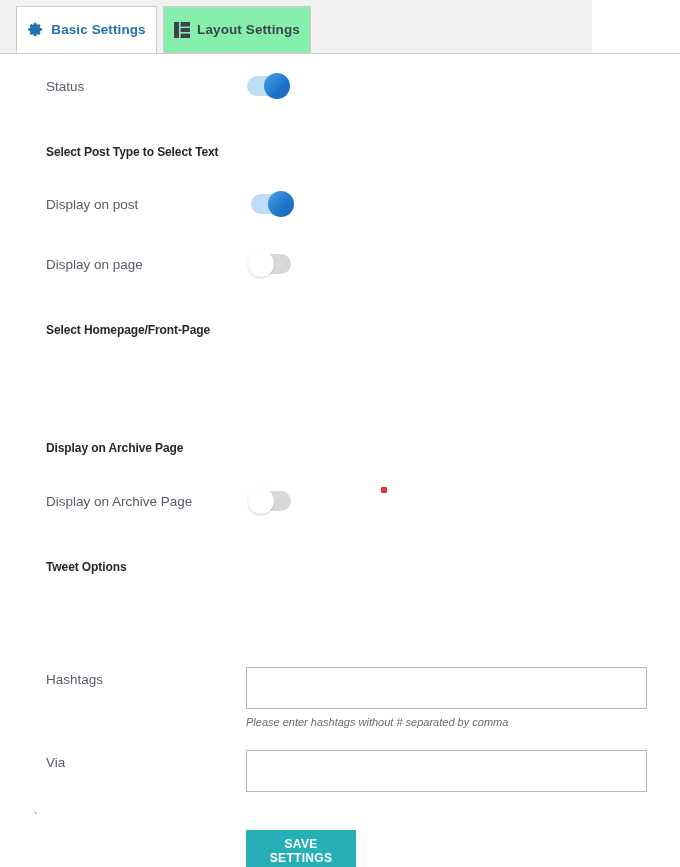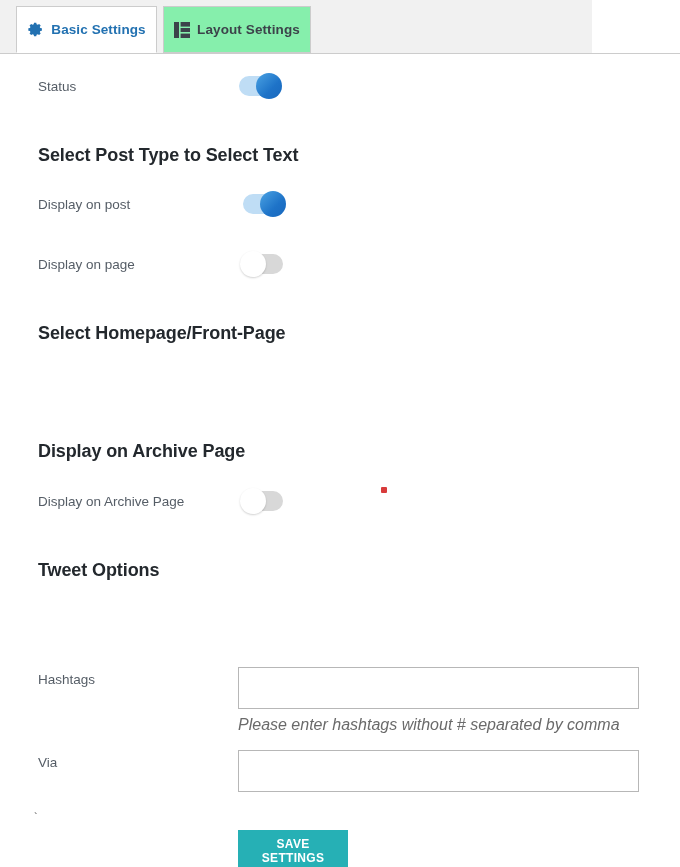--- a/index.html
+++ b/index.html
@@ -66,21 +66,21 @@
     color: #3c434a;
   }
   .tab-label { line-height: 1; }
 
   .gear-ico { width: 17px; height: 17px; display:block; }
   .layout-ico { width: 16px; height: 16px; display:block; }
 
   
   .content {
     position: absolute;
-    left: 4px;
+    left: 12px;
     top: 54px;
     width: 648px;
     height: 813px;
     background: #ffffff;
   }
 
   .row {
     position: absolute;
     left: 0;
     width: 680px;
@@ -91,21 +91,21 @@
   .row-label {
     position: absolute;
     left: 34px;
     font-size: 13.5px;
     color: #555d66;
     white-space: nowrap;
   }
   .heading {
     position: absolute;
     left: 34px;
-    font-size: 18px;
+    font-size: 12px;
     font-weight: bold;
     color: #23282d;
     white-space: nowrap;
     letter-spacing: -.1px;
   }
 
   
   .toggle {
     position: absolute;
     width: 40px;
@@ -149,21 +149,21 @@
     box-sizing: border-box;
     font-family: "Liberation Sans", sans-serif;
     font-size: 13px;
     color: #32373c;
     padding: 0 8px;
     outline: none;
   }
   .helper {
     position: absolute;
     left: 234px;
-    font-size: 16px;
+    font-size: 11px;
     font-style: italic;
     color: #6a6a6a;
     white-space: nowrap;
   }
 
   
   .save-btn {
     position: absolute;
     left: 234px;
     width: 110px;

